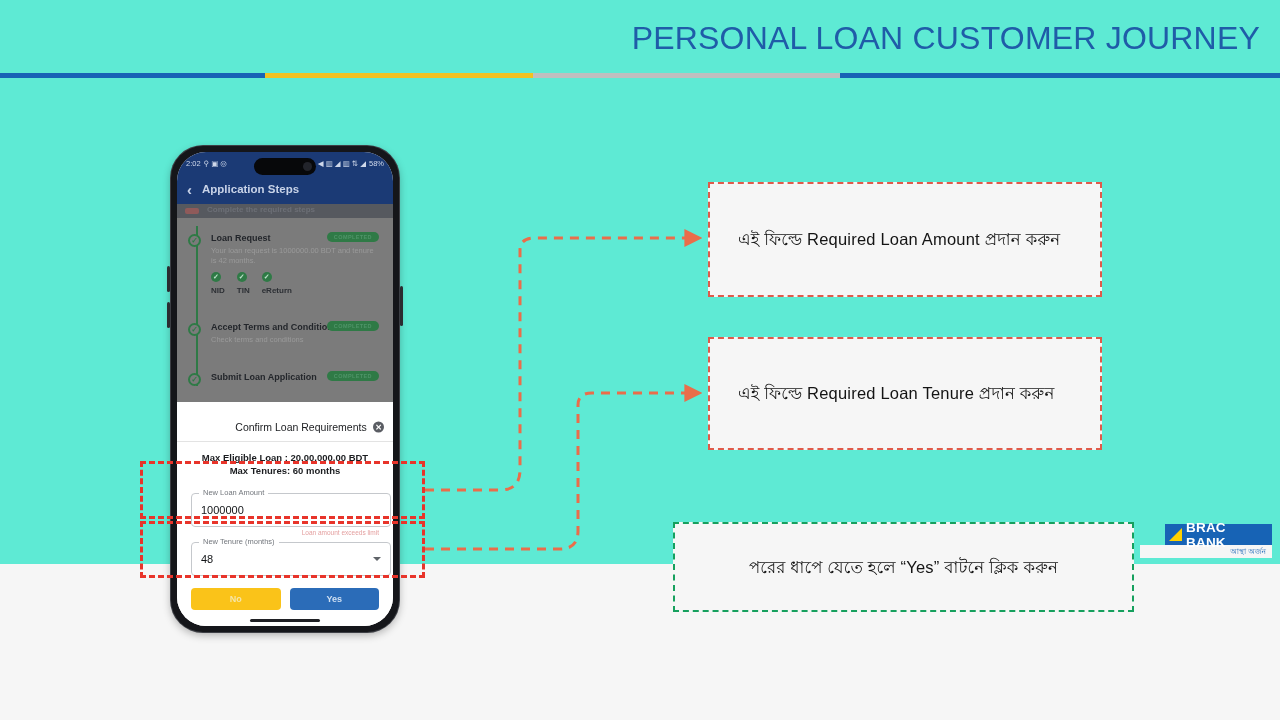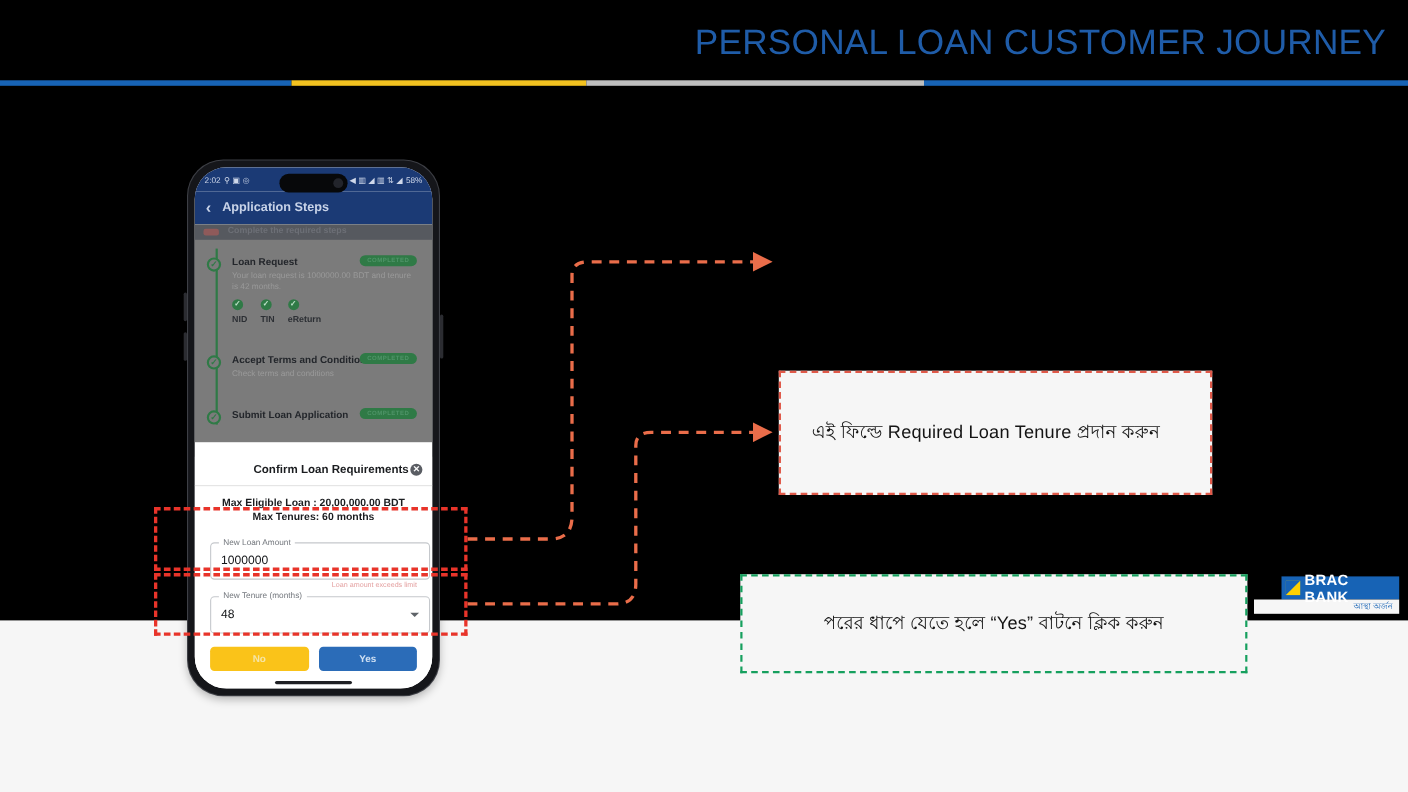--- a/index.html
+++ b/index.html
@@ -2,21 +2,21 @@
 <html><head>
 <meta charset="utf-8">
 <style>
   * { box-sizing: border-box; margin: 0; padding: 0; }
   html, body {
     width: 1280px; height: 720px;
     background: #f6f6f6;
     font-family: "Liberation Sans", sans-serif;
     overflow: hidden;
   }
-  #slide { position: relative; width: 1280px; height: 564px; background: #000000; padding-left: 10px; }
+  #slide { position: relative; width: 1280px; height: 564px; background: #5eead4; padding-left: 10px; }
 
   
   #page-title {
     position: absolute; right: 20px; top: 20px;
     font-size: 32px; letter-spacing: .2px;
     color: #1f5ca8; font-weight: 400; white-space: nowrap;
   }
   #accent-bar { position: absolute; left: 0; top: 73px; width: 1280px; height: 5px; display: flex; }
   #accent-bar > div { height: 100%; }
 
@@ -87,21 +87,21 @@
 
   
   #modal-sheet {
     position: absolute; left: 0; right: 0; bottom: 0; background: #ffffff;
     border-top-left-radius: 4px; border-top-right-radius: 4px;
   }
   #modal-head {
     position: relative; height: 30px; display: flex; align-items: center; justify-content: center;
     border-bottom: 1px solid #e3e3e3;
   }
-  #modal-title { font-size: 10.5px; font-weight: 700; color: #1b1d20; margin-left: 32px; }
+  #modal-title { font-size: 10.5px; font-weight: 400; color: #1b1d20; margin-left: 32px; }
   #modal-close {
     position: absolute; right: 9px; top: 50%; transform: translateY(-50%);
     width: 11px; height: 11px; border-radius: 50%; background: #5a5d63; color: #fff;
     font-size: 8px; line-height: 11px; text-align: center; font-weight: 700;
   }
   #eligibility { text-align: center; padding: 10px 6px 6px; }
   #eligibility div { font-size: 9.5px; font-weight: 700; color: #1b1d20; line-height: 1.35; }
   .field-wrap { margin: 9px 2px 0 14px; position: relative; }
   .field-box {
     border: 1px solid #c5c8cc; border-radius: 4px; height: 34px;
@@ -298,20 +298,23 @@
 
         <div id="home-indicator"></div>
       </div>
 
     </div>
   </div>
 
   <div class="highlight-box" style="left:140px; top:461px; width:285px; height:58px;"></div>
   <div class="highlight-box" style="left:140px; top:521px; width:285px; height:57px;"></div>
 
+  <div class="callout red" style="left:708px; top:182px; width:394px; height:115px;">
+    <div class="callout-text">এই ফিল্ডে Required Loan Amount প্রদান করুন</div>
+  </div>
 
   <div class="callout green" style="left:673px; top:522px; width:461px; height:90px;">
     <div class="callout-text">পরের ধাপে যেতে হলে “Yes” বাটনে ক্লিক করুন</div>
   </div>
 
   <div class="callout red" style="left:708px; top:337px; width:394px; height:113px;">
     <div class="callout-text">এই ফিল্ডে Required Loan Tenure প্রদান করুন</div>
   </div>
 
   <div id="brac-logo">

